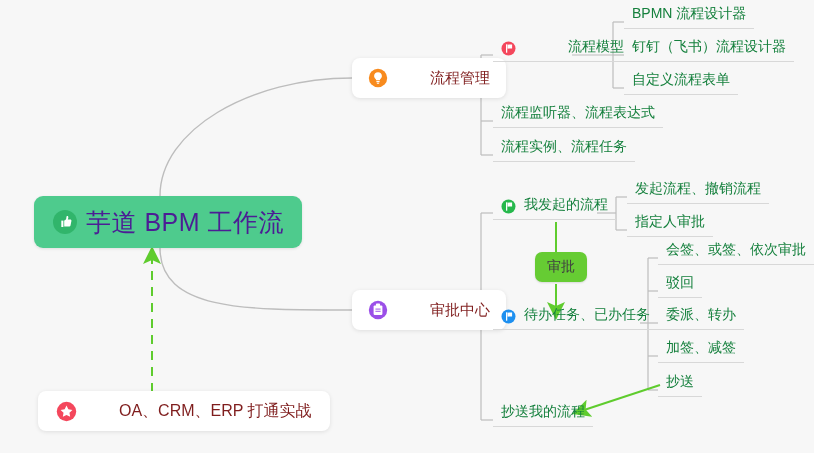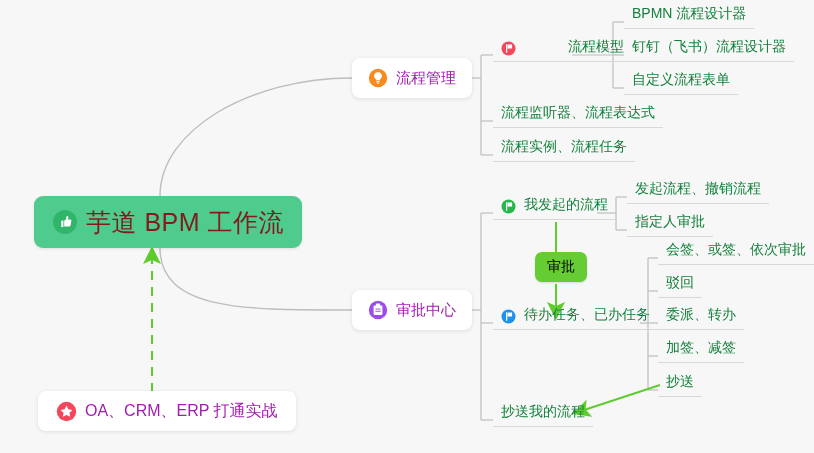--- a/index.html
+++ b/index.html
@@ -38,48 +38,49 @@
   .root-node {
     background: #4ecb8d;
     border-radius: 9px;
     padding: 0 18px;
     height: 52px;
     box-shadow: 0 1px 3px rgba(0,0,0,0.10);
     color: #ffffff;
     font-size: 25px;
     letter-spacing: 0.5px;
   }
-  .root-node .label { color:#7f1d1d; font-size:25px; }
+  .root-node .label { color:#4c1d95; font-size:25px; }
   
   .card-node {
     background: #ffffff;
     border-radius: 8px;
     padding: 0 16px;
     height: 40px;
     box-shadow: 0 1px 4px rgba(0,0,0,0.10);
     font-size: 15px;
-    color: #a21caf;
+    color: #7f1d1d;
+    gap: 34px;
   }
   
   .card-node.wide { height: 40px; padding: 0 18px; font-size: 16px; }
   
   .leaf-node {
     font-size: 14px;
     color: #15803d;
     padding: 0 8px 5px 8px;
     height: 26px;
     border-bottom: 1px solid #d8d8d8;
     align-items: flex-end;
   }
   .leaf-node .label { line-height: 20px; }
   
   .pill-node {
     background: #66cc33;
     border-radius: 7px;
-    color: #000000;
+    color: #404040;
     font-size: 14px;
     height: 30px;
     padding: 0 12px;
     justify-content: center;
     box-shadow: 0 1px 2px rgba(0,0,0,0.12);
   }
   
   .icon {
     display: inline-flex;
     align-items: center;

